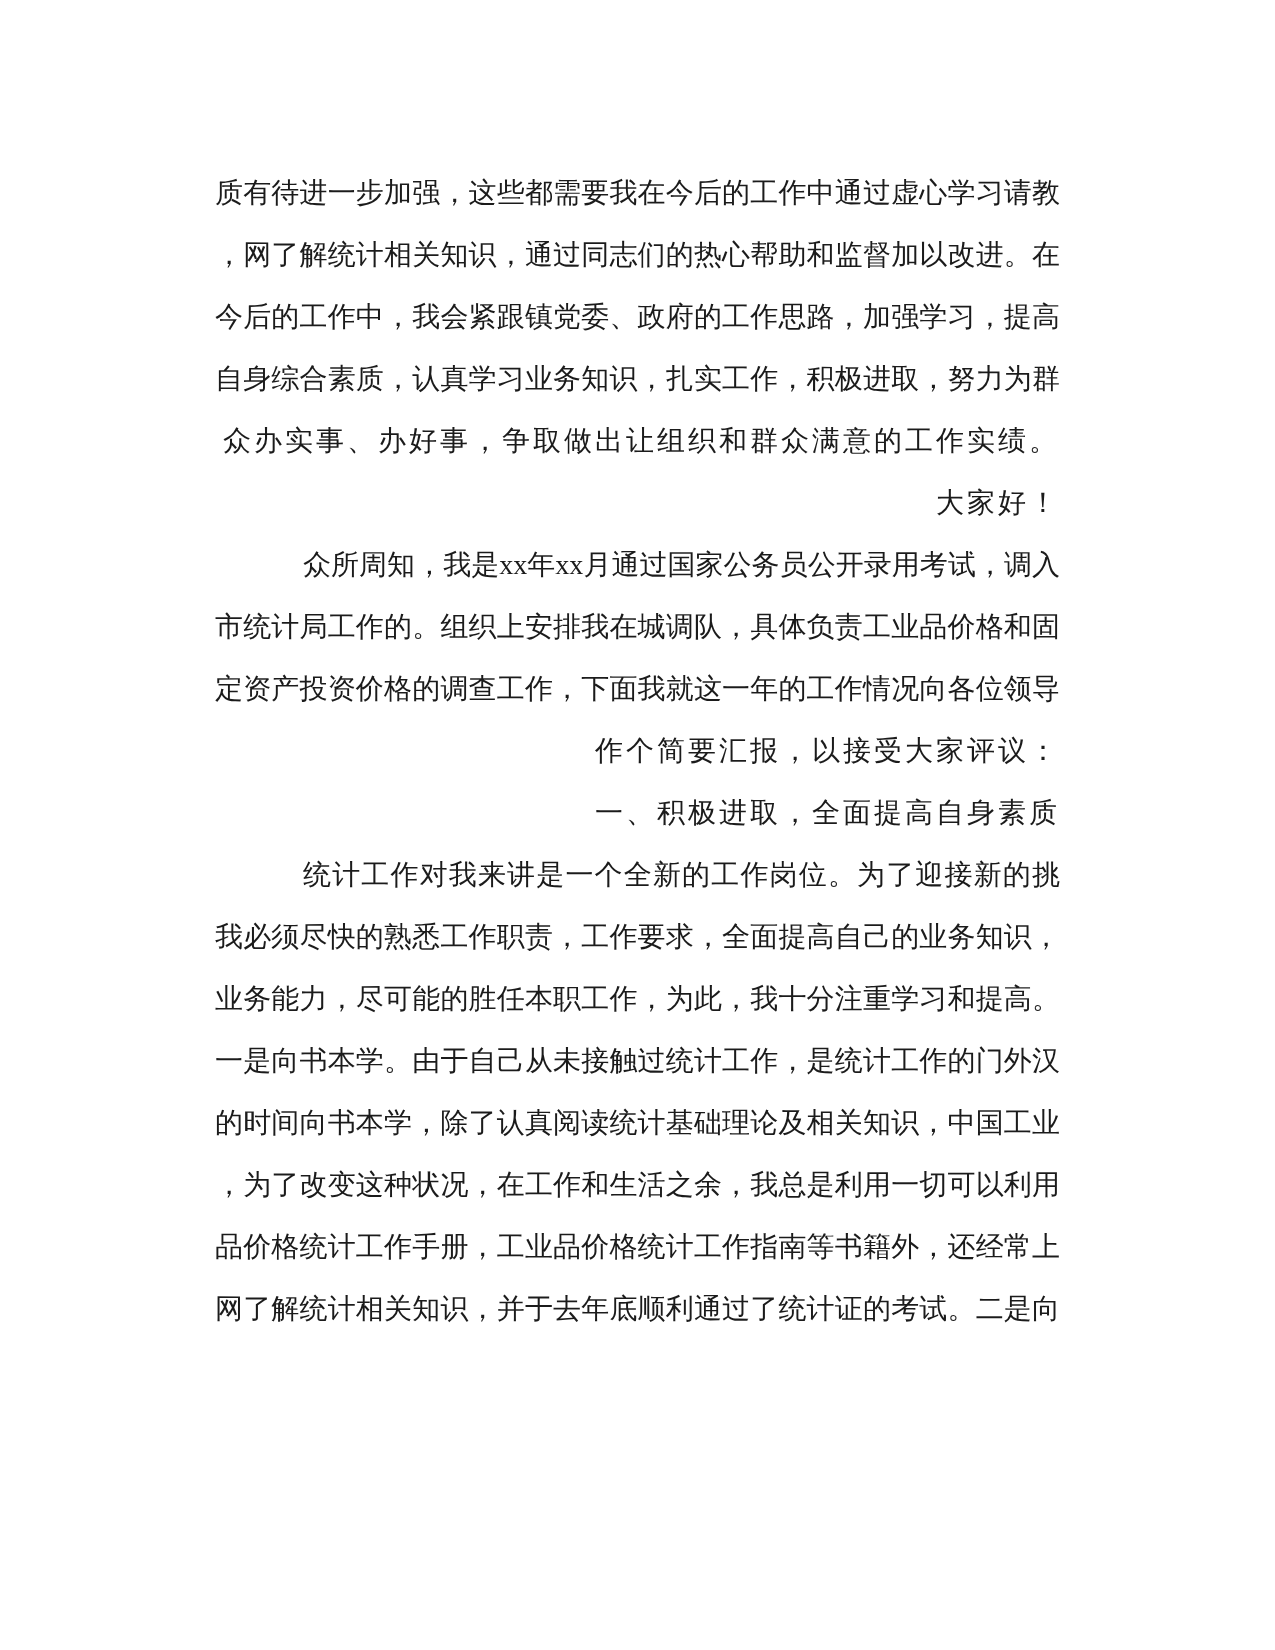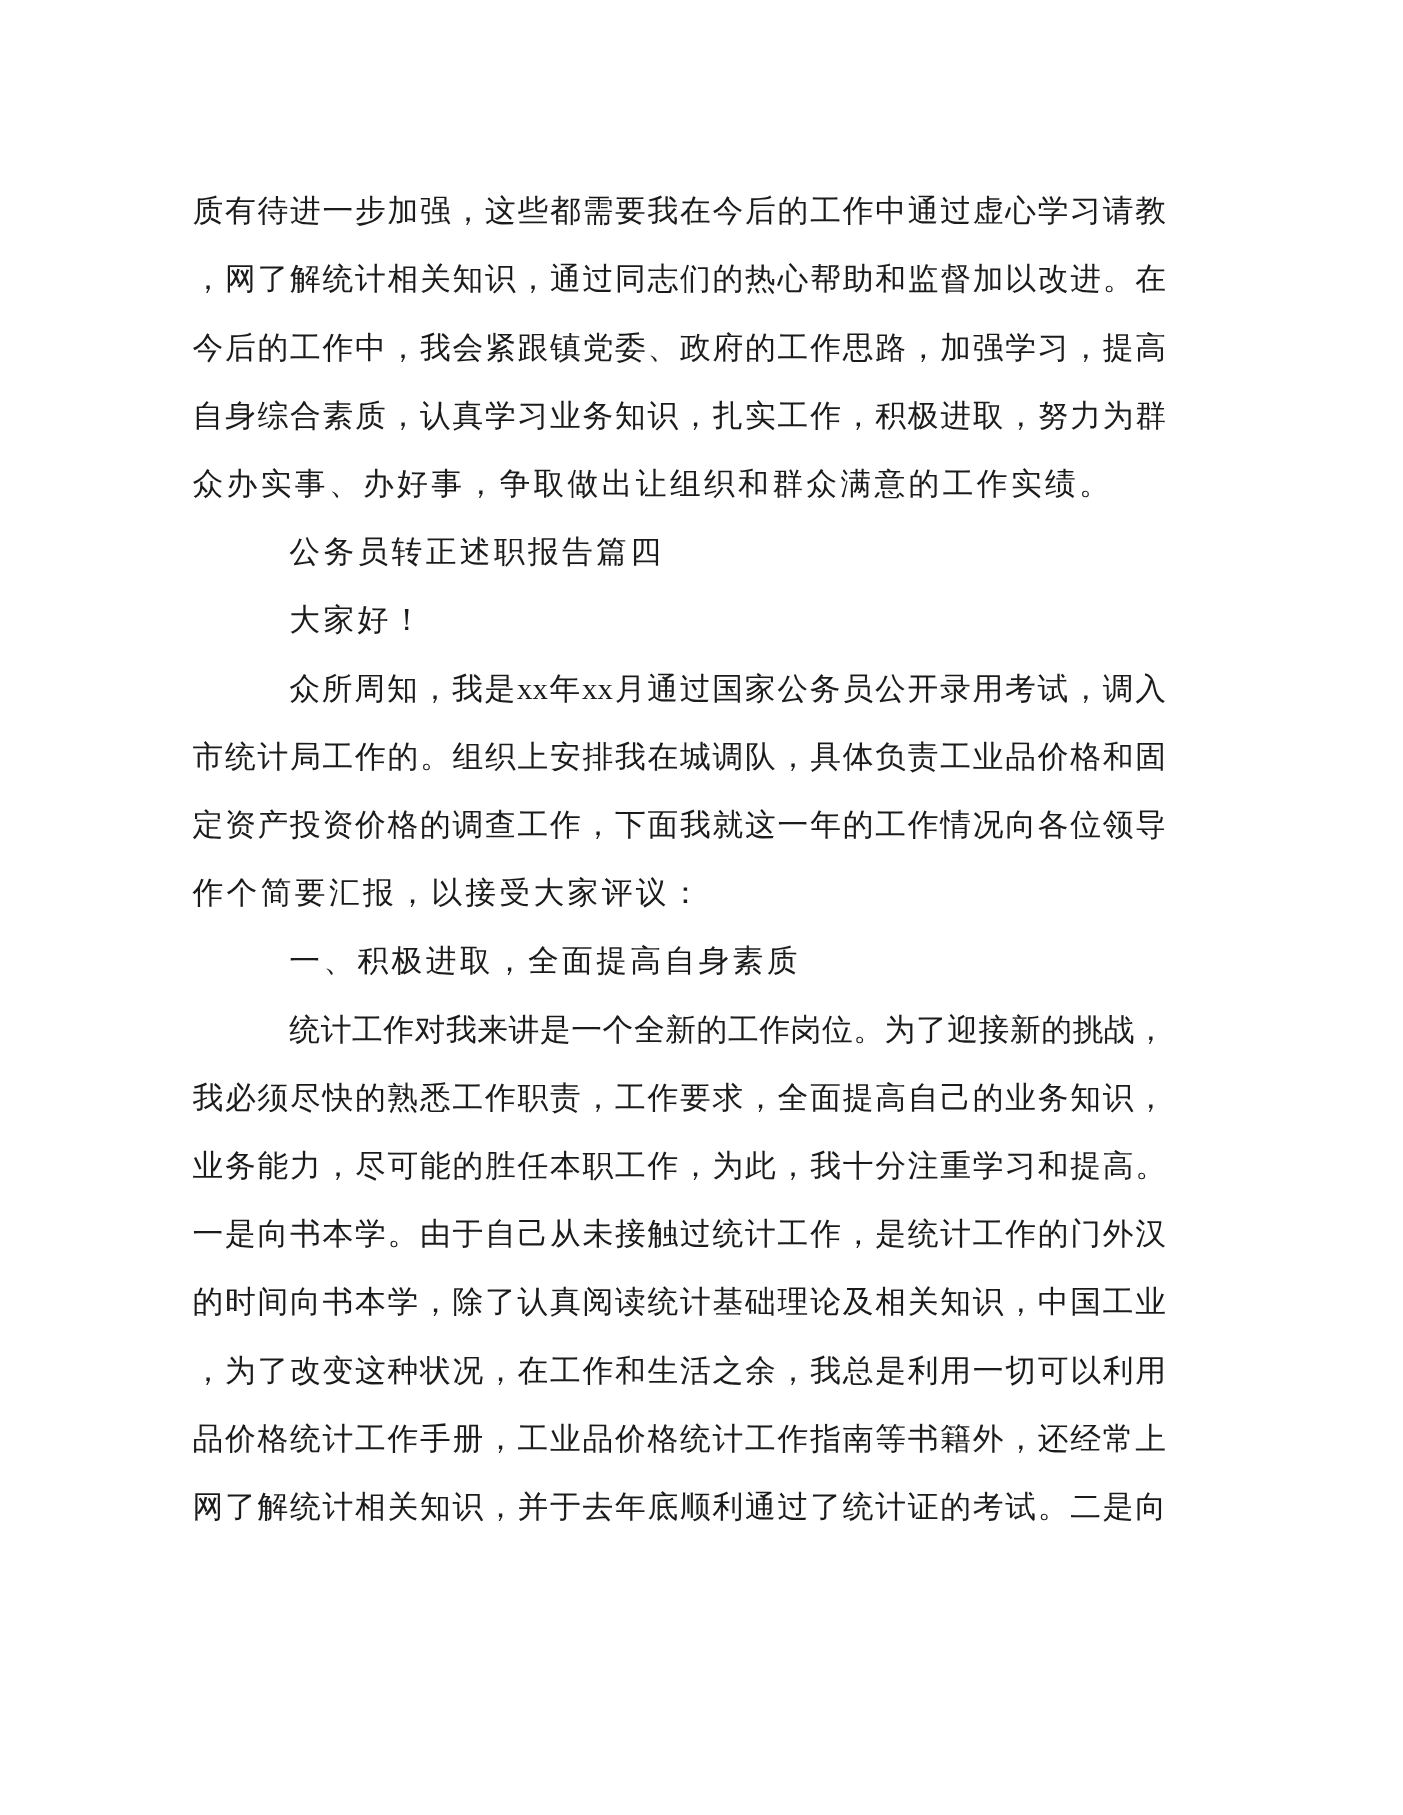--- a/index.html
+++ b/index.html
@@ -21,51 +21,49 @@
     color: #1b1b1b;
   }
   .para { margin: 0; padding: 0; }
   .ln {
     height: 62px;
     line-height: 62px;
     font-size: 28px;
     letter-spacing: 3px;      
     white-space: nowrap;
     overflow: visible;
-    text-align: left;
+    text-align: right;
     font-weight: normal;
   }
   .ln.fill {
     letter-spacing: 0;
     white-space: normal;
     overflow: hidden;
     text-align: justify;
     text-align-last: justify;
     text-justify: inter-character;
+    margin-left: 40px;
   }
   .ln.ind {
     text-indent: 88px;        
   }
 </style>
 </head>
 <body style="background: rgb(255, 255, 255);">
 
 <div class="doc" style="color: rgb(27, 27, 27);">
 
   <section class="para">
     <div class="ln fill">质有待进一步加强，这些都需要我在今后的工作中通过虚心学习请教</div>
     <div class="ln fill">，网了解统计相关知识，通过同志们的热心帮助和监督加以改进。在</div>
     <div class="ln fill">今后的工作中，我会紧跟镇党委、政府的工作思路，加强学习，提高</div>
     <div class="ln fill">自身综合素质，认真学习业务知识，扎实工作，积极进取，努力为群</div>
     <div class="ln">众办实事、办好事，争取做出让组织和群众满意的工作实绩。</div>
   </section>
 
-  <section class="para">
-    <div class="ln ind">公务员转正述职报告篇四</div>
-  </section>
 
 
   <section class="para">
     <div class="ln ind">大家好！</div>
   </section>
 
   <section class="para">
     <div class="ln ind fill">众所周知，我是xx年xx月通过国家公务员公开录用考试，调入</div>
     <div class="ln fill">市统计局工作的。组织上安排我在城调队，具体负责工业品价格和固</div>
     <div class="ln fill">定资产投资价格的调查工作，下面我就这一年的工作情况向各位领导</div>

